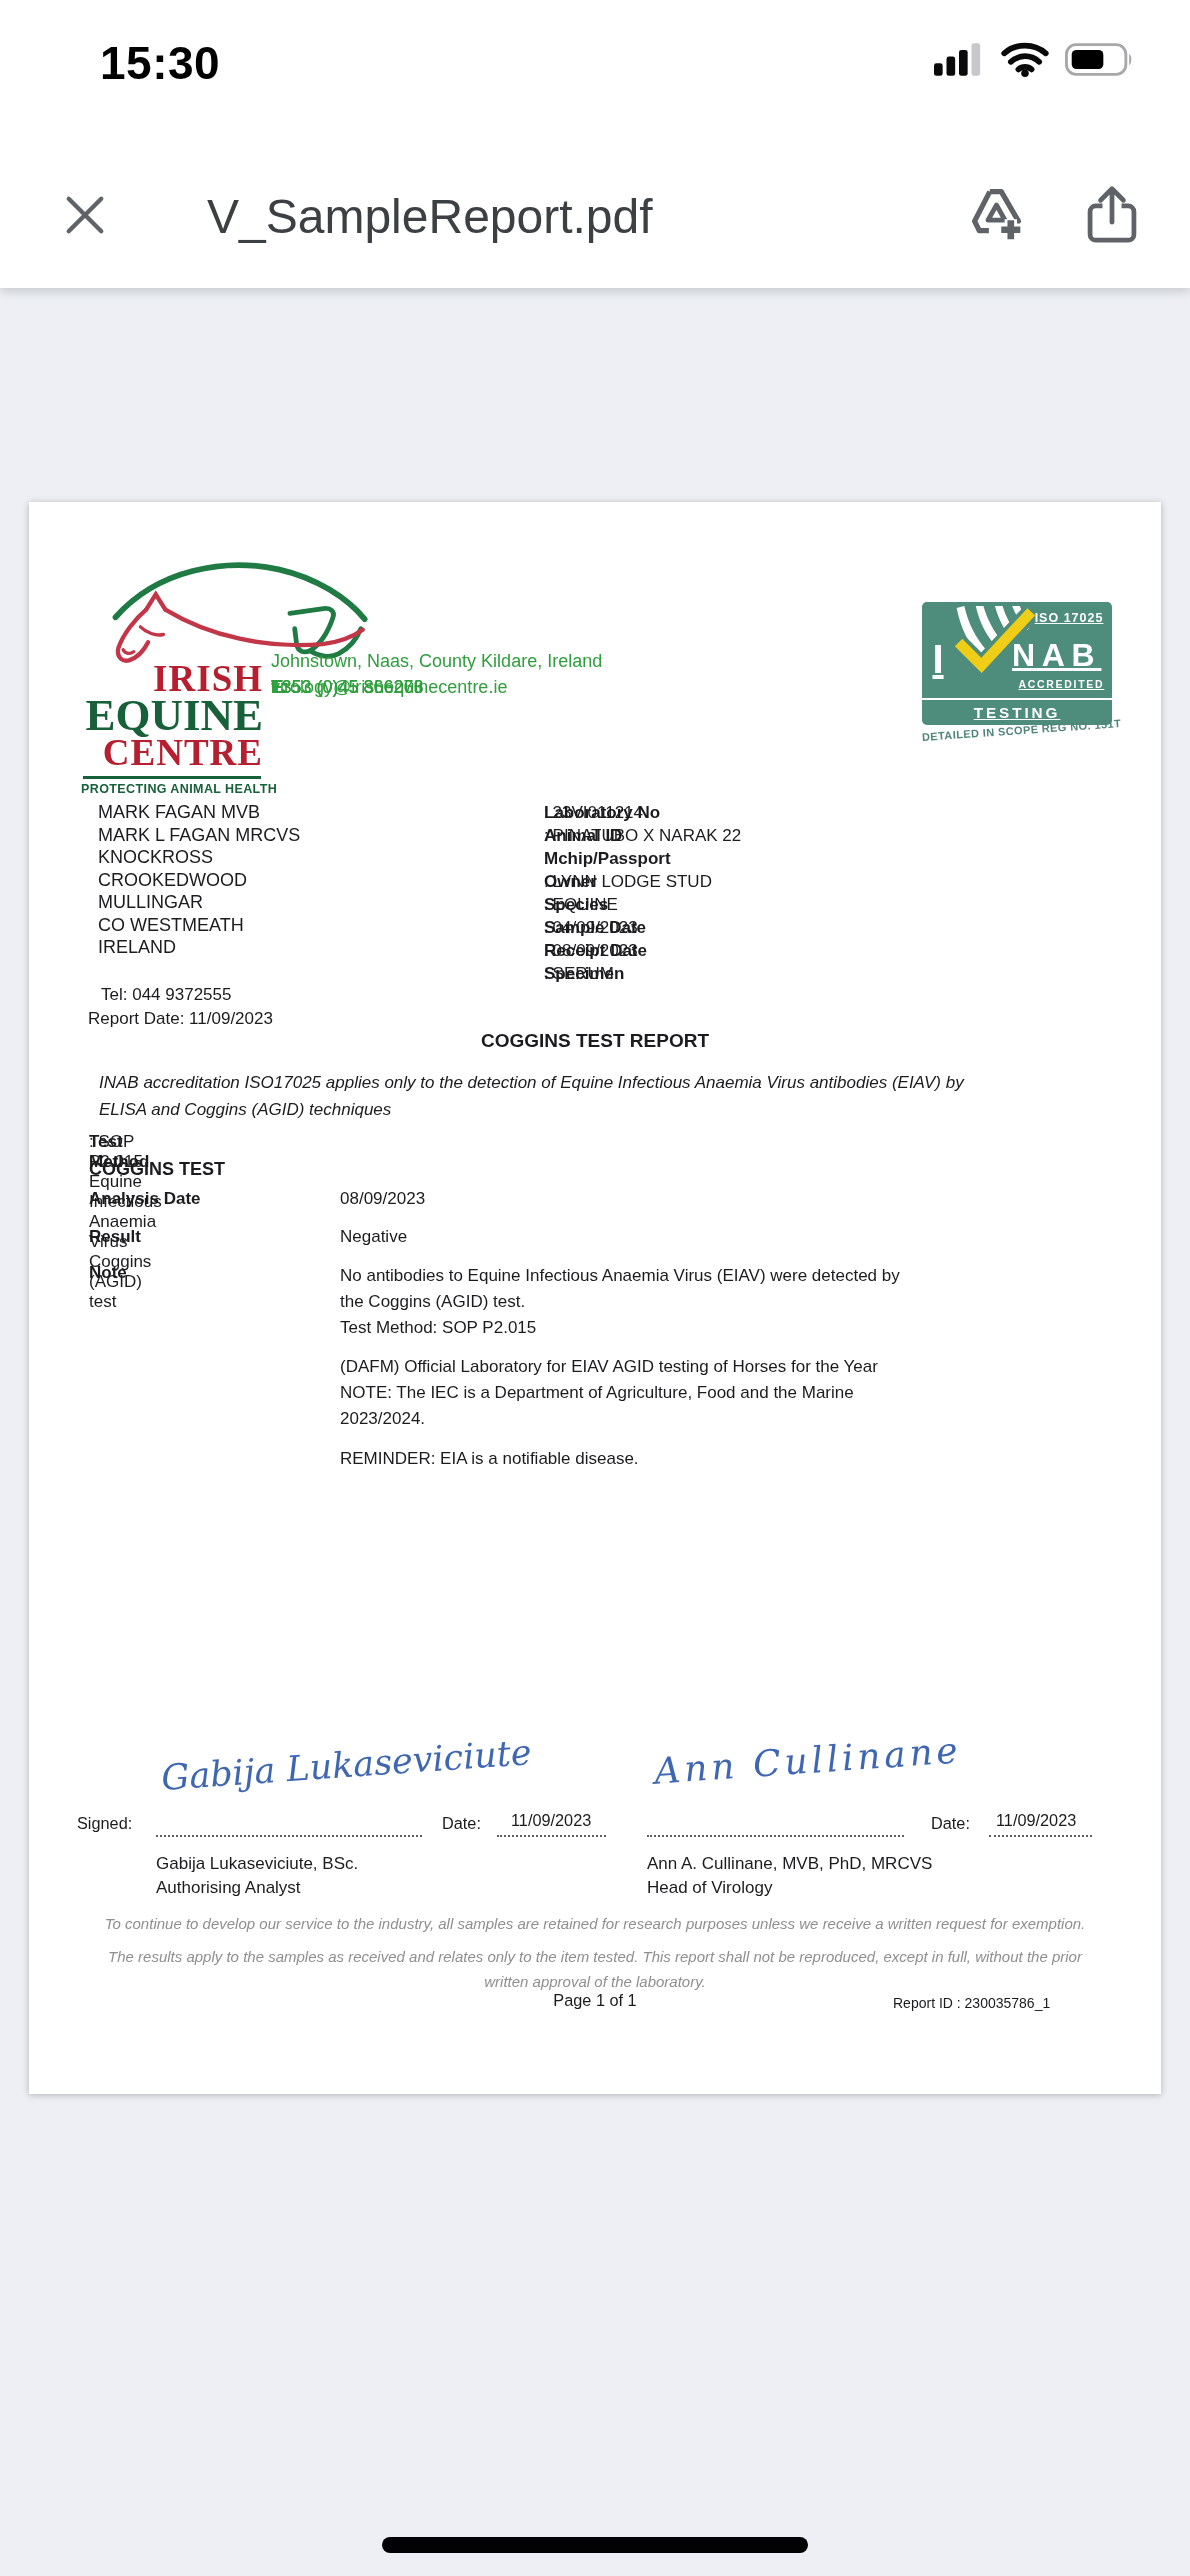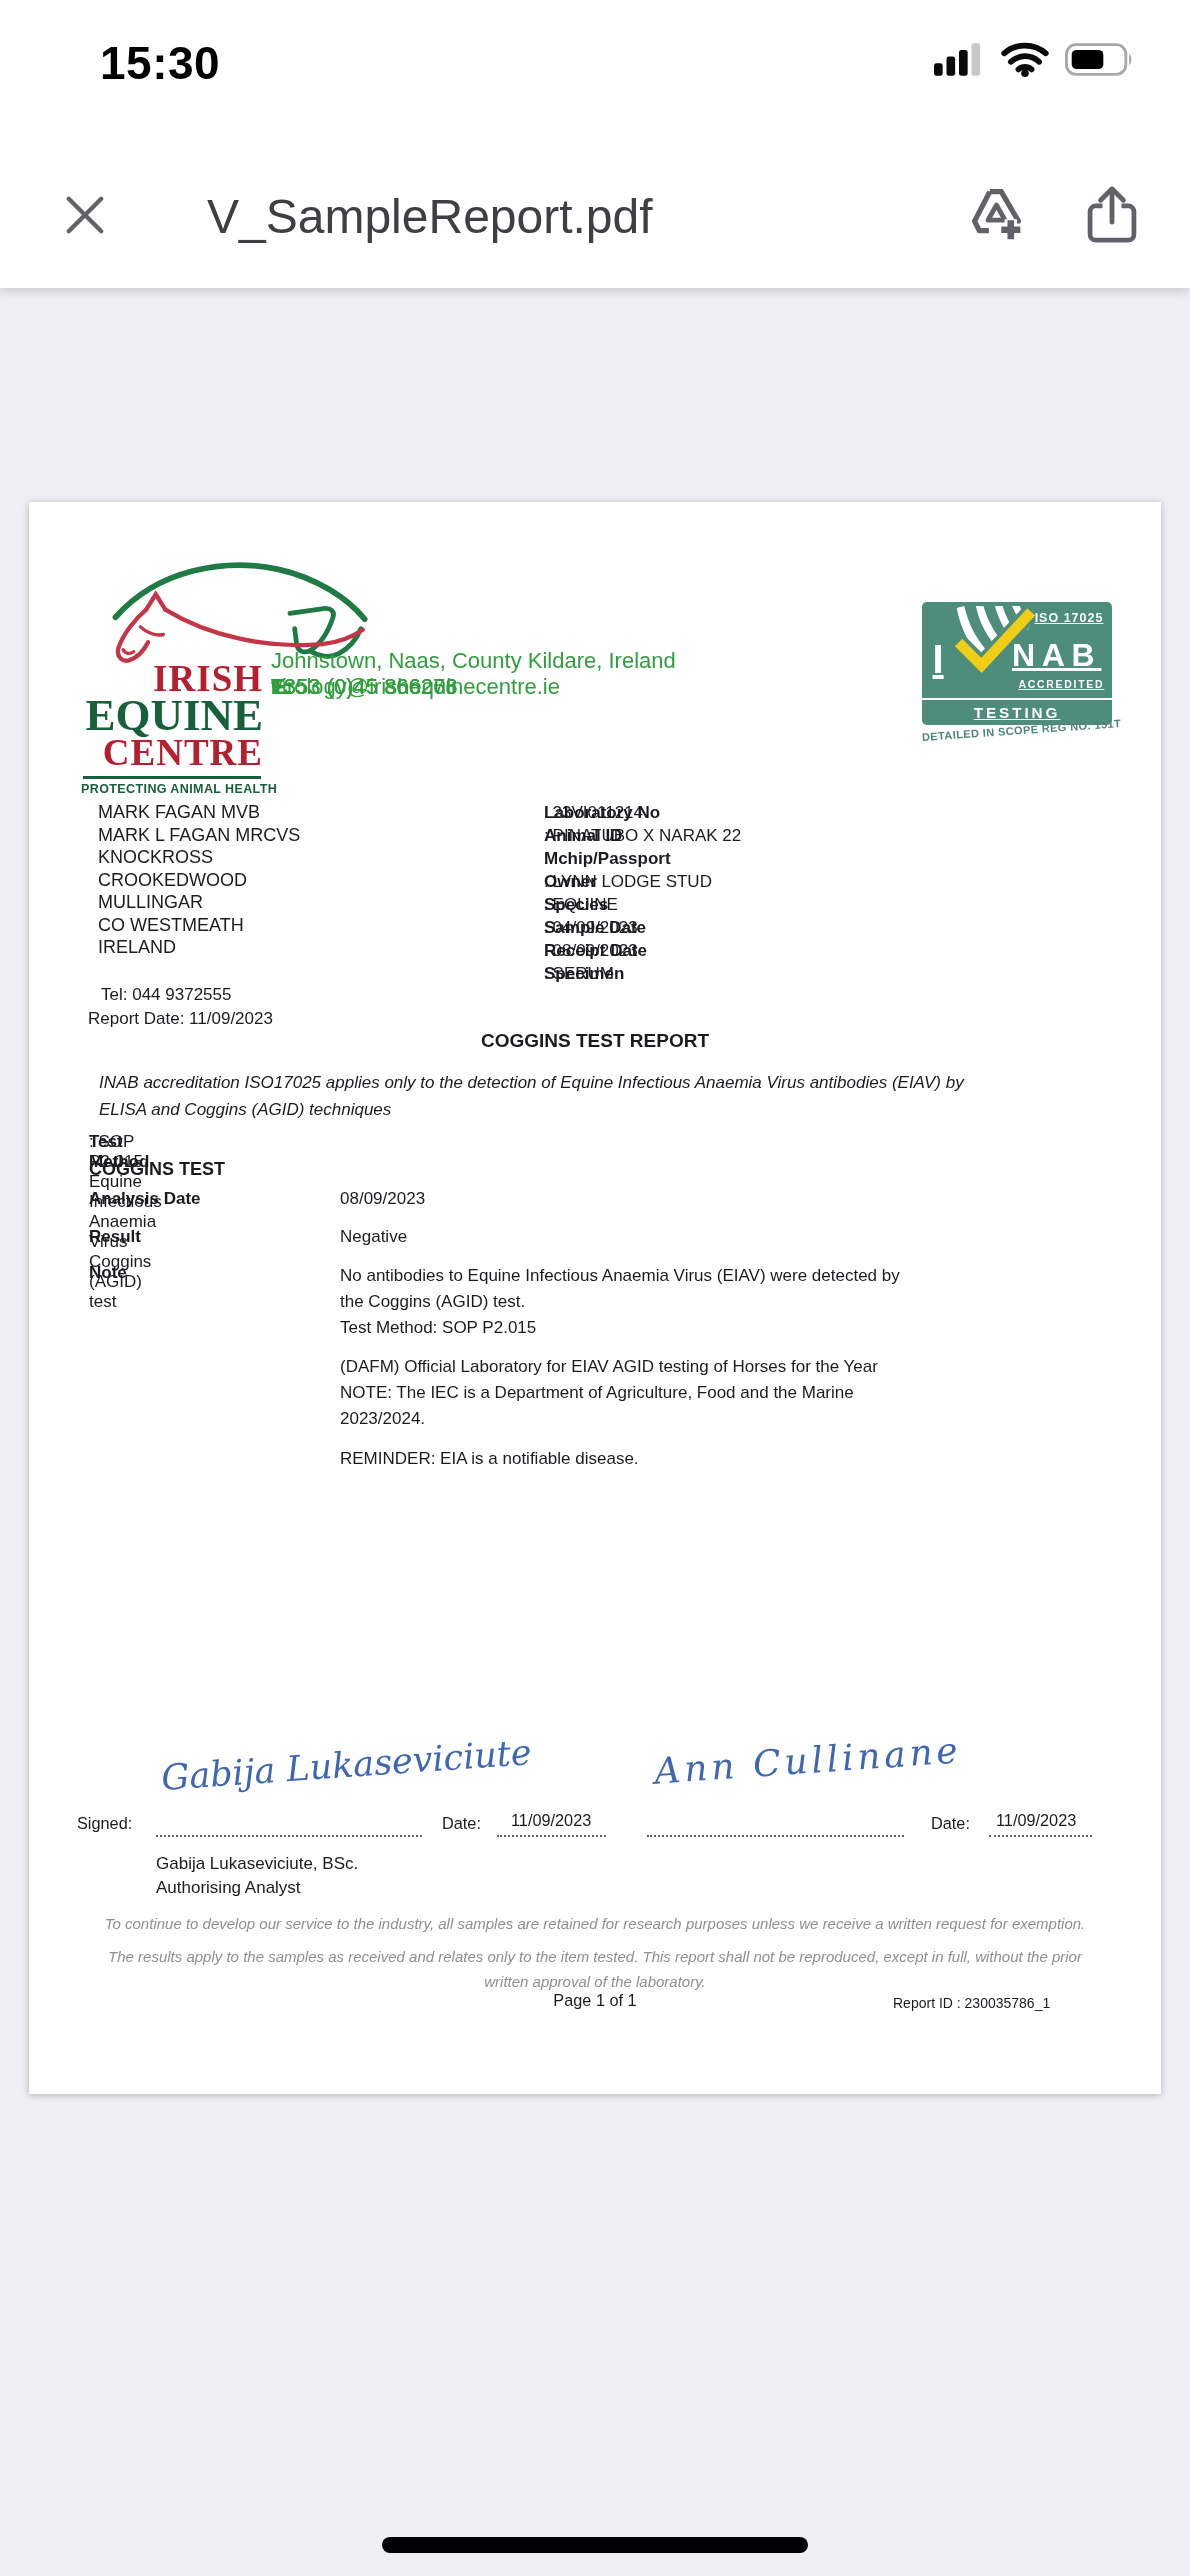--- a/index.html
+++ b/index.html
@@ -25,21 +25,21 @@
   .page * { position:absolute; }
   
   .horse-logo { left:73px; top:52px; width:280px; height:115px; }
   .logo-text { left:52px; top:159px; width:182px; text-align:right; font-family:"Liberation Serif", serif; }
   .logo-text > div { position:static; }
   .logo-irish   { font-size:37px; font-weight:700; color:#b51f2f; line-height:35px; letter-spacing:1px; }
   .logo-equine  { font-size:45px; font-weight:700; color:#17603a; line-height:38px; }
   .logo-centre  { font-size:37px; font-weight:700; color:#b51f2f; line-height:37px; letter-spacing:1px; }
   .logo-rule    { height:2.9px; background:#17603a; margin:4.8px 1.9px 3.8px; }
   .logo-tagline { font-family:"Liberation Sans", sans-serif; font-size:12.5px; font-weight:700; color:#17603a; letter-spacing:0.4px; white-space:nowrap; }
-  .contact { left:242px; top:146px; font-size:22px; line-height:26px; color:#2f9e3c; }
+  .contact { left:242px; top:146px; font-size:18px; line-height:26px; color:#2f9e3c; }
   .contact div { position:static; }
   .contact b { margin-right:5.8px; }
   
   .inab { left:893px; top:100px; width:192px; }
   .inab > * { position:static; }
   .inab-box { position:relative; width:190px; height:123px; background:#4e8c7c; border-radius:4.8px; color:#fff; overflow:hidden; }
   .inab-box > * { position:absolute;text-decoration:underline; }
   .inab-iso { right:8.6px; top:8.6px; font-size:12.5px; font-weight:700; letter-spacing:1px; }
   .inab-harp { left:27px; top:3.8px; }
   .inab-check { left:27px; top:3.8px; }
@@ -319,20 +319,24 @@
     <div class="dotline date1-line"></div>
     <span class="sig-script sig2-script">Ann Cullinane</span>
     <div class="dotline sig2-line"></div>
     <span class="date2-label">Date:</span>
     <span class="date2-value">11/09/2023</span>
     <div class="dotline date2-line"></div>
     <div class="sig-name sig1-name">
       <div>Gabija Lukaseviciute, BSc.</div>
       <div>Authorising Analyst</div>
     </div>
+    <div class="sig-name sig2-name">
+      <div>Ann A. Cullinane, MVB, PhD, MRCVS</div>
+      <div>Head of Virology</div>
+    </div>
 
     <div class="disclaimer">
       <p>To continue to develop our service to the industry, all samples are retained for research purposes unless we receive a written request for exemption.</p>
       <p>The results apply to the samples as received and relates only to the item tested. This report shall not be reproduced, except in full, without the prior written approval of the laboratory.</p>
     </div>
     <div class="page-num">Page 1 of 1</div>
     <div class="report-id">Report ID : 230035786_1</div>
   </div>
 </div>
 

